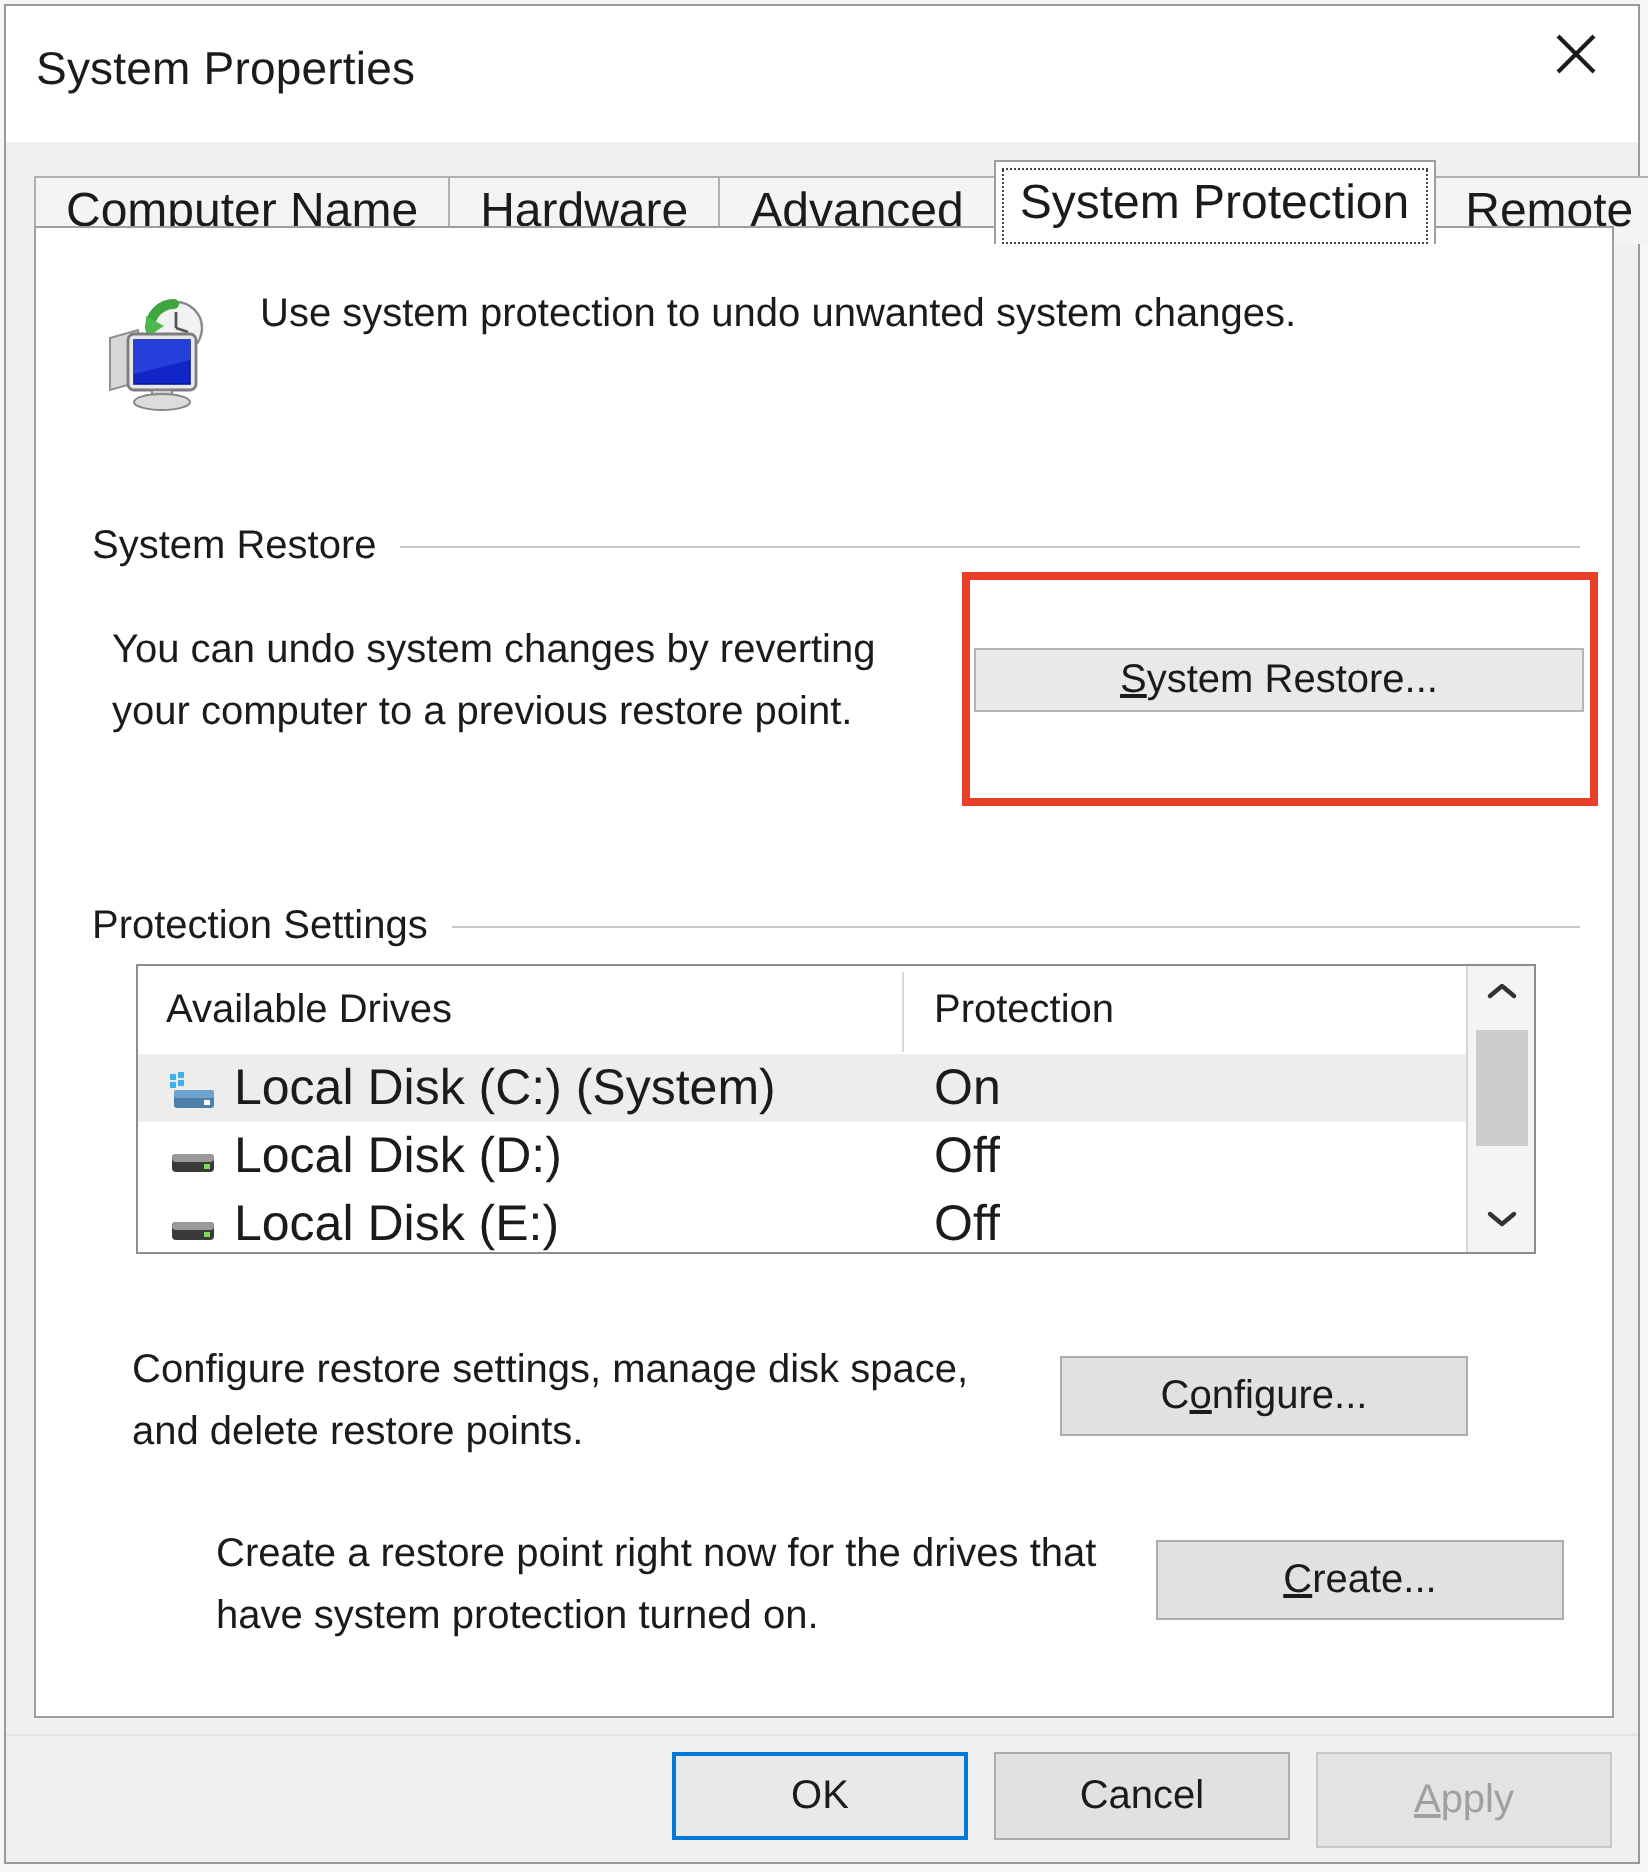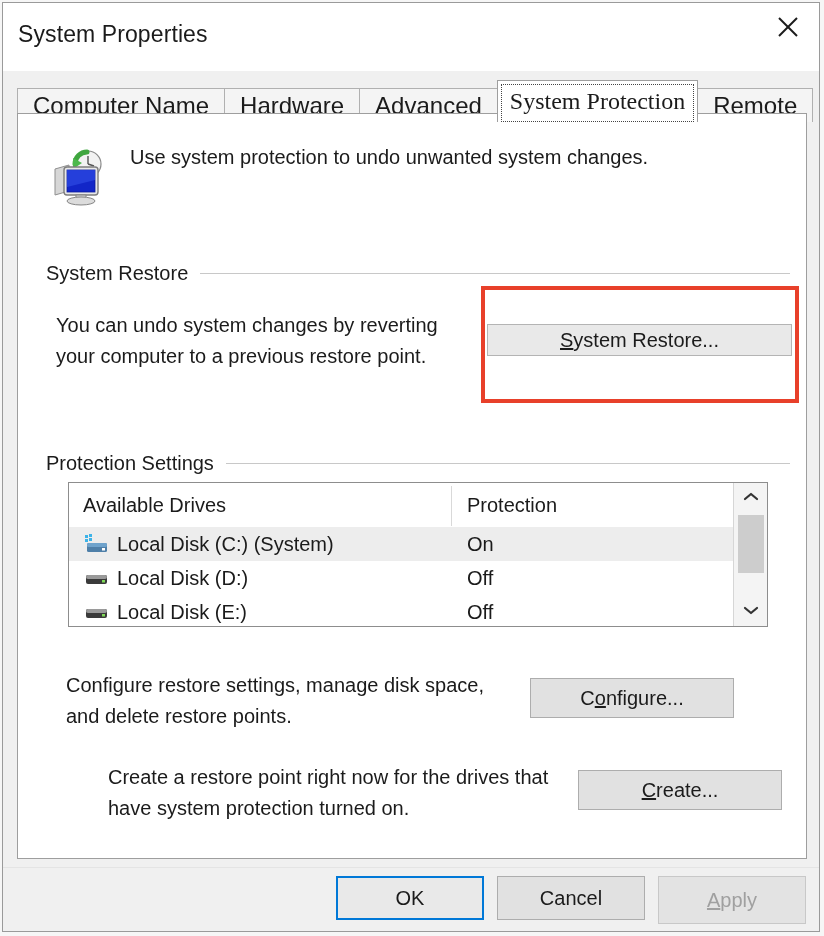--- a/index.html
+++ b/index.html
@@ -96,21 +96,20 @@
     white-space: nowrap;
     box-sizing: border-box;
     cursor: default;
   }
   .tab.active {
     height: 42px;
     background: #ffffff;
     border-color: #9e9e9e;
     z-index: 5;
     padding: 0 12px;
-    font-family: Liberation Serif, serif;
   }
   .tab.active .tab-focus {
     position: absolute;
     left: 3px; top: 3px; right: 3px; bottom: 0px;
     border: 1px dotted #444;
     box-sizing: border-box;
     pointer-events: none;
   }
 
   
@@ -245,21 +244,21 @@
     left: 0;
     top: 44px;
     right: 0;
     bottom: 0;
   }
   .lv-row {
     position: relative;
     height: 34px;
     display: flex;
     align-items: center;
-    font-size: 20px;
+    font-size: 25px;
     color: #1b1b1b;
     white-space: nowrap;
   }
   .lv-row.selected { background: #ededed; }
   .lv-drive {
     position: absolute;
     left: 14px;
     display: flex;
     align-items: center;
   }

